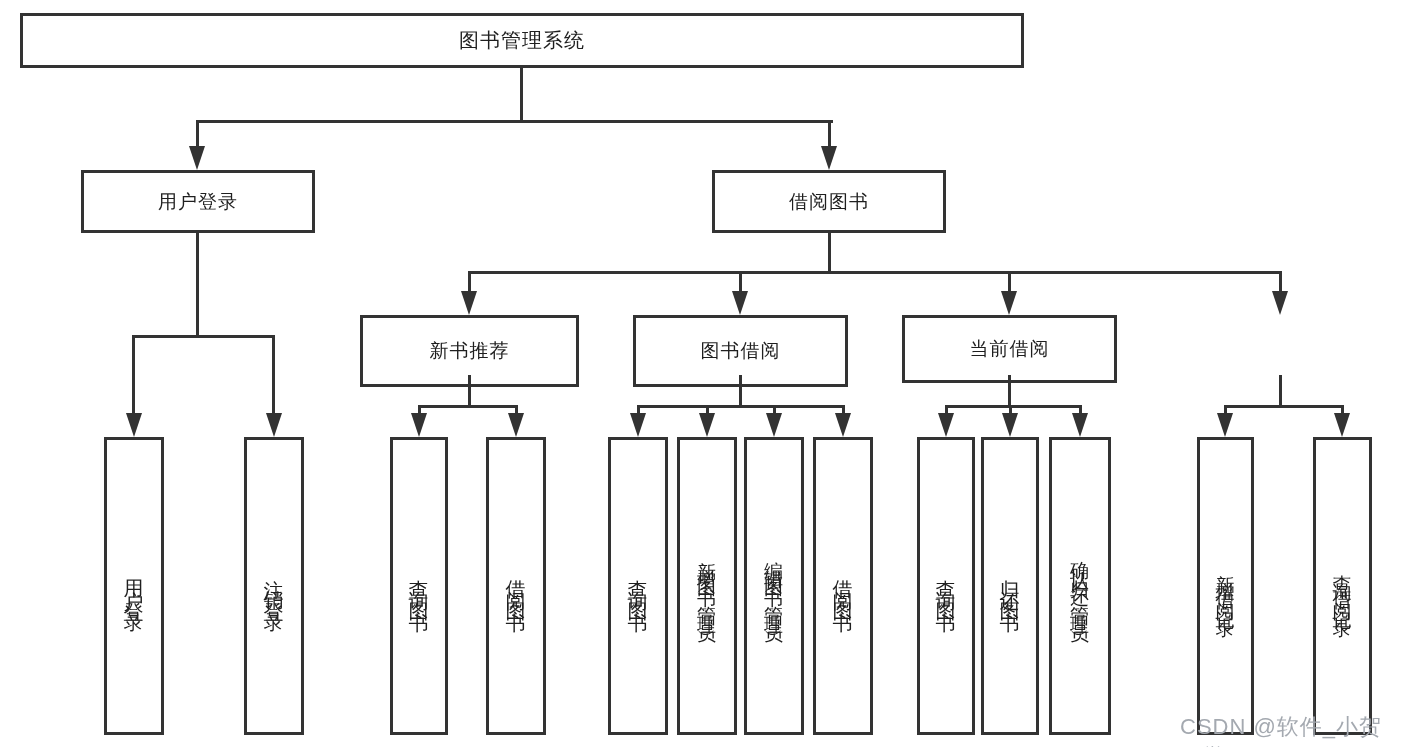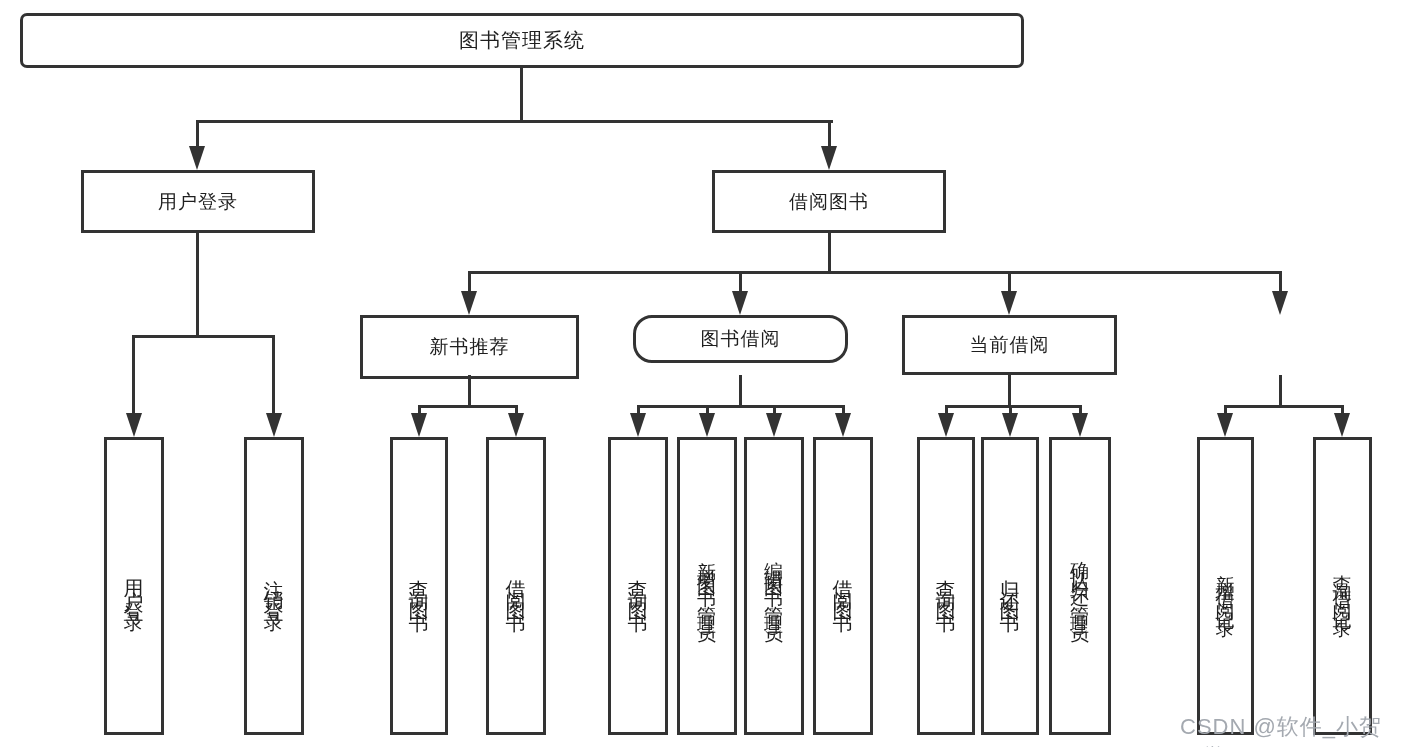--- a/index.html
+++ b/index.html
@@ -22,21 +22,21 @@
     border:3px solid var(--line);
     background:#fff;
     display:flex;
     align-items:center;
     justify-content:center;
     color:var(--text);
     font-size:19px;
     letter-spacing:1px;
     white-space:nowrap;
   }
-  .box.title{font-size:20px;border-radius:7px;}
+  .box.title{font-size:20px;}
   .vbox{
     writing-mode:vertical-rl;
     text-orientation:mixed;
     letter-spacing:11px;
     font-size:20px;
     white-space:normal;
     line-height:1;
   }
   .vbox.long{letter-spacing:9px;font-size:19px;}
   .hline,.vline{position:absolute;background:var(--line);}
@@ -86,23 +86,23 @@
   <div class="hline" style="left:468px;top:271px;width:814px;"></div>
   <div class="vline" style="left:468px;top:271px;height:22px;"></div>
   <div class="arrow" style="left:461px;top:291px;"></div>
   <div class="vline" style="left:739px;top:271px;height:22px;"></div>
   <div class="arrow" style="left:732px;top:291px;"></div>
   <div class="vline" style="left:1008px;top:271px;height:22px;"></div>
   <div class="arrow" style="left:1001px;top:291px;"></div>
   <div class="vline" style="left:1279px;top:271px;height:22px;"></div>
   <div class="arrow" style="left:1272px;top:291px;"></div>
 
-  <div class="box" style="left:360px;top:315px;width:219px;height:64px;">新书推荐</div>
-  <div class="box" style="left:633px;top:315px;width:215px;height:48px;border-radius:19px;">图书借阅</div>
-  <div class="box" style="left:902px;top:315px;width:215px;height:60px;">当前借阅</div>
+  <div class="box" style="left:360px;top:315px;width:219px;height:72px;">新书推荐</div>
+  <div class="box" style="left:633px;top:315px;width:215px;height:72px;">图书借阅</div>
+  <div class="box" style="left:902px;top:315px;width:215px;height:68px;">当前借阅</div>
 
   <div class="vline" style="left:468px;top:375px;height:30px;"></div>
   <div class="hline" style="left:418px;top:405px;width:100px;"></div>
   <div class="vline" style="left:418px;top:405px;height:10px;"></div>
   <div class="arrow" style="left:411px;top:413px;"></div>
   <div class="vline" style="left:515px;top:405px;height:10px;"></div>
   <div class="arrow" style="left:508px;top:413px;"></div>
 
   <div class="vline" style="left:739px;top:375px;height:30px;"></div>
   <div class="hline" style="left:637px;top:405px;width:208px;"></div>

